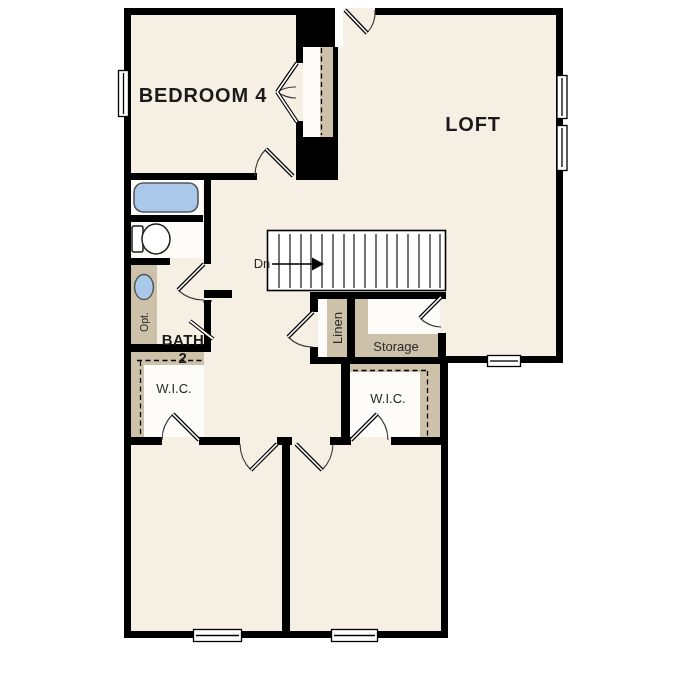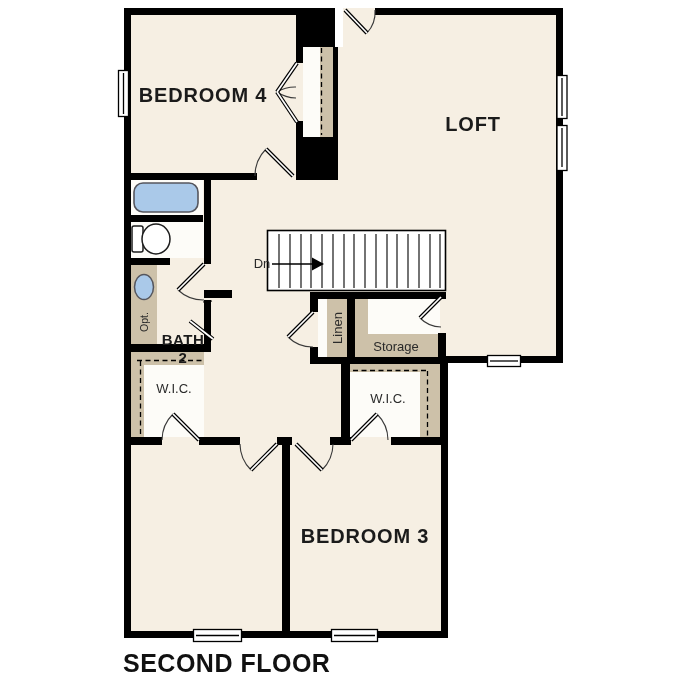--- a/index.html
+++ b/index.html
@@ -192,24 +192,22 @@
       <g fill="#ffffff" stroke="#1d1d1d" stroke-width="1.5">
         <rect x="132" y="226" width="11" height="26" rx="2"></rect>
         <ellipse cx="156" cy="239" rx="14" ry="15"></ellipse>
       </g>
       <ellipse cx="144" cy="287" rx="9.5" ry="12.5" fill="#aac9e9" stroke="#55565e" stroke-width="1.5"></ellipse>
     </g>
   </svg>
 
   <div class="lbl room-lbl" style="left:203px;top:95px;">BEDROOM 4</div>
   <div class="lbl room-lbl" style="left:448px;top:124px;margin-left:25px;">LOFT</div>
-  <div class="lbl room-lbl" style="left:365px;top:536px;">BEDROOM 3</div>
   <div class="lbl bath-lbl" style="left:183px;top:307px;">BATH</div>
   <div class="lbl bath-lbl" style="left:183px;top:325px;">2</div>
   <div class="lbl small-lbl" style="left:174px;top:388px;">W.I.C.</div>
   <div class="lbl small-lbl" style="left:388px;top:398px;">W.I.C.</div>
   <div class="lbl small-lbl rot" style="left:337px;top:328px;">Linen</div>
   <div class="lbl small-lbl" style="left:396px;top:346px;">Storage</div>
   <div class="lbl small-lbl" style="left:262px;top:263px;">Dn</div>
   <div class="lbl small-lbl rot" style="left:144px;top:322px;font-size:10.5px;">Opt.</div>
-  <div class="caption" style="left:123px;top:649px;">SECOND FLOOR</div>
 
 </div>
 
 </body></html>

